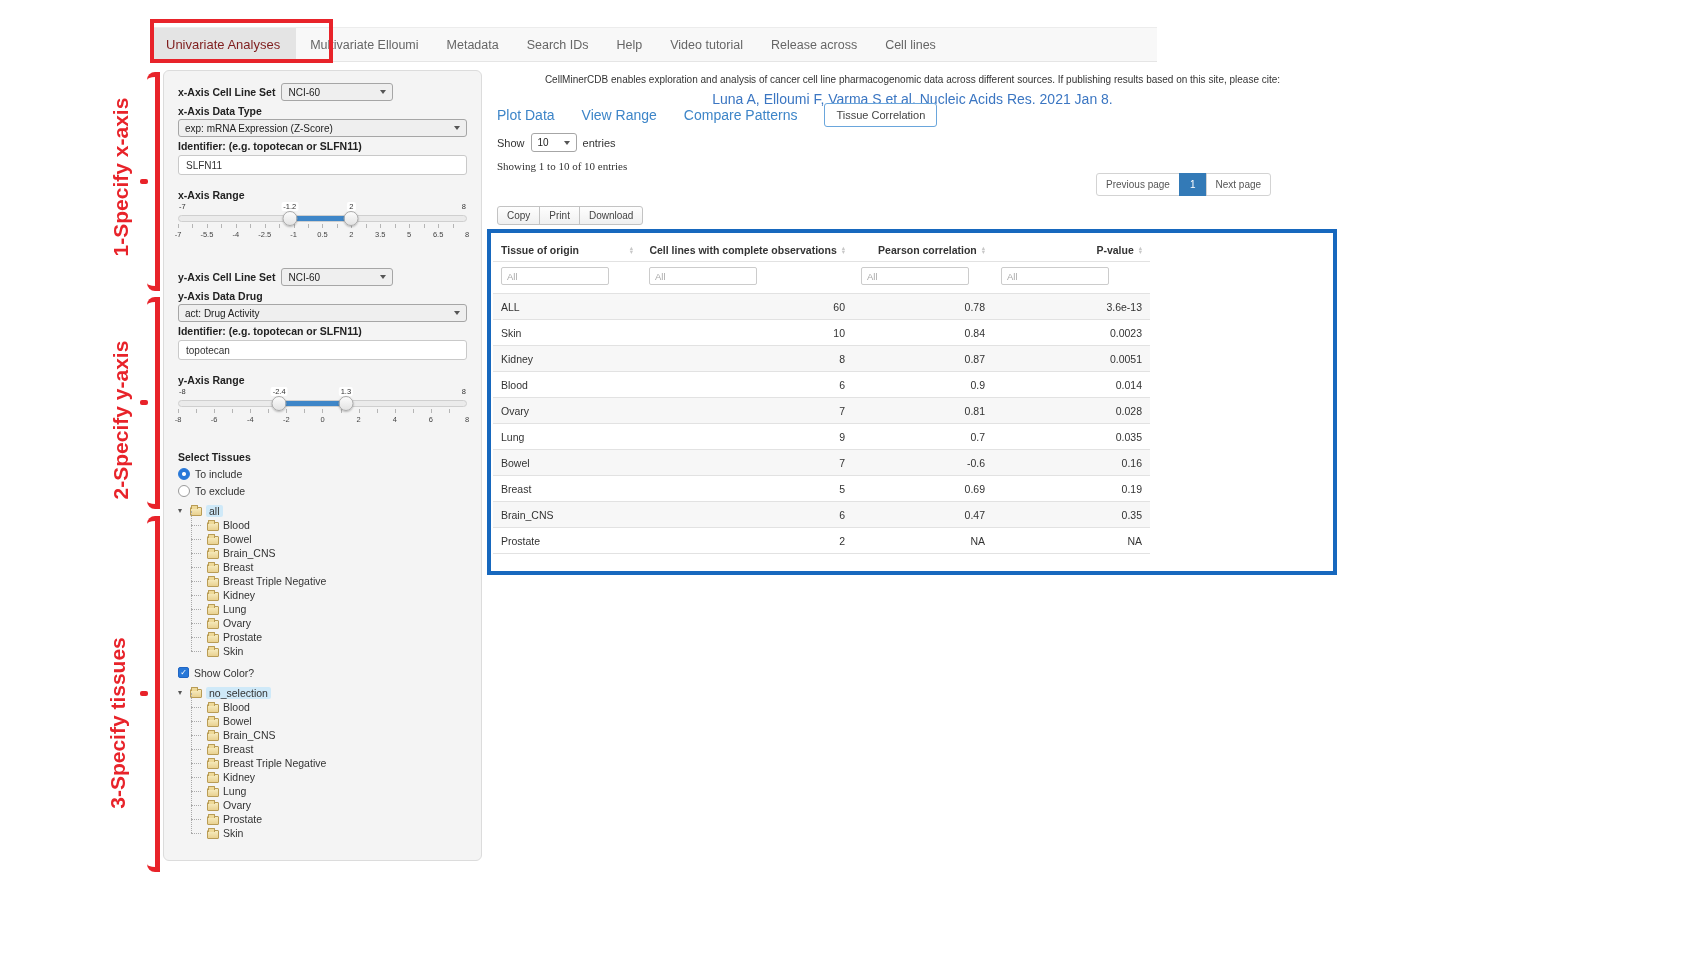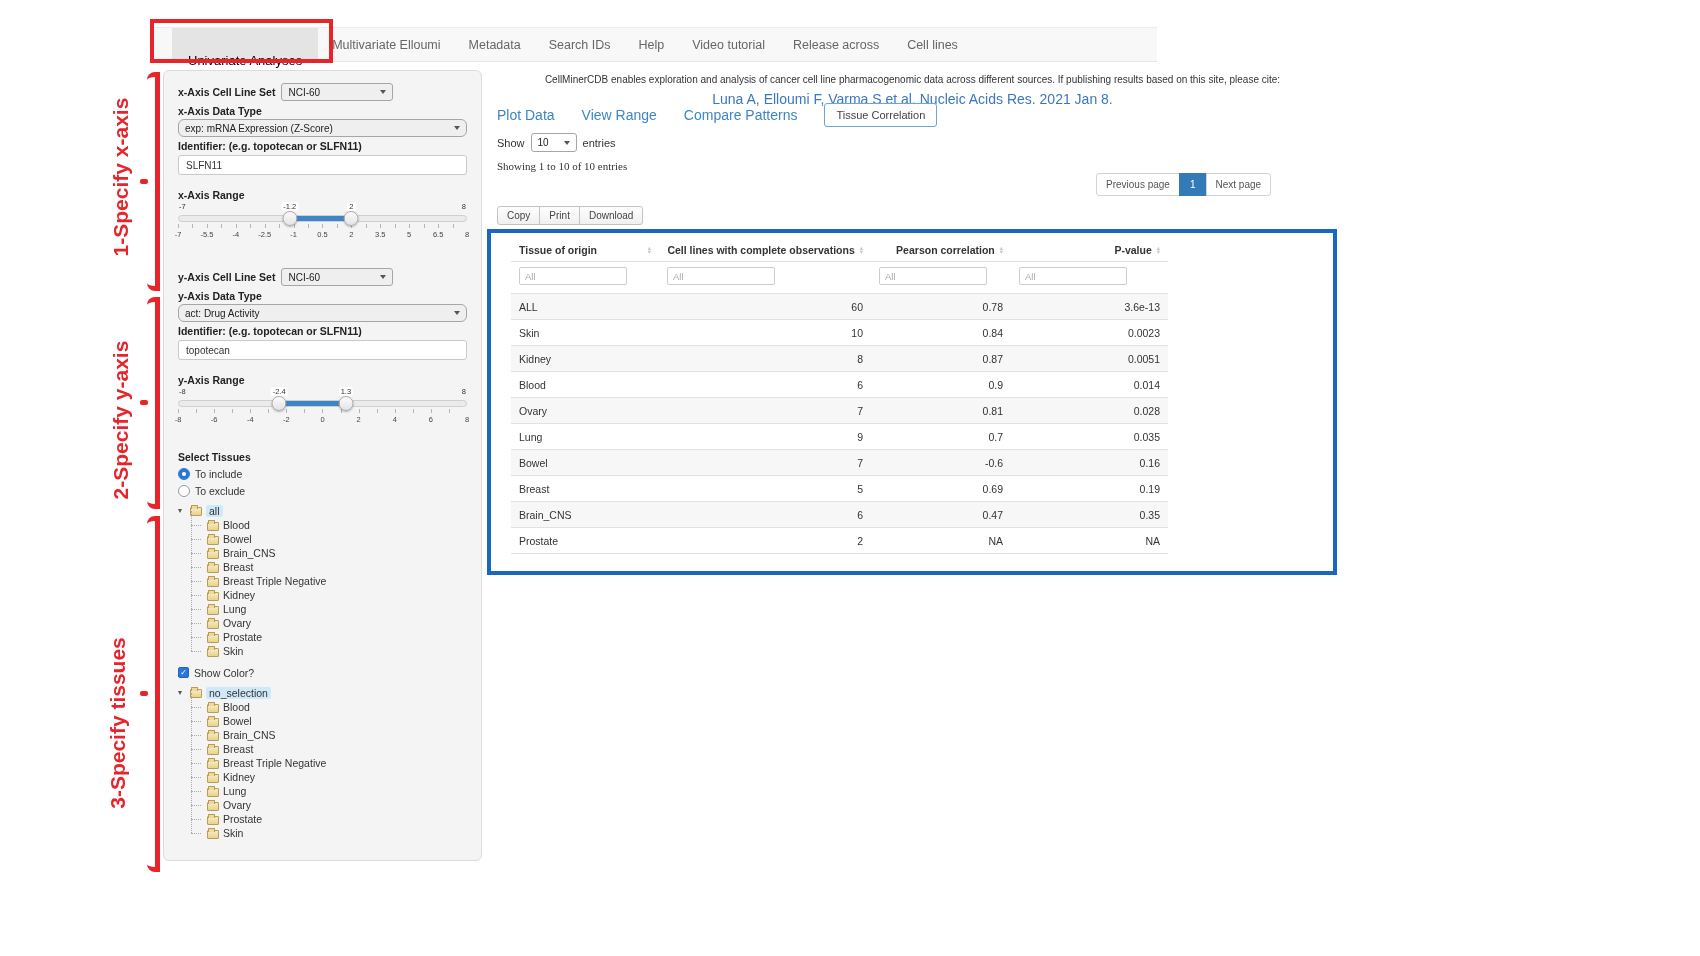--- a/index.html
+++ b/index.html
@@ -14,32 +14,32 @@
     border-top-left-radius:8px; border-bottom-left-radius:8px; }
   .brace::after { content:""; position:absolute; left:-7px; top:calc(50% - 3px);
     width:8px; height:5px; background:#e8232a; border-radius:2px; }
   .red-box { position:absolute; border:4px solid #e8232a; background:transparent; }
 
   
   .nav { position:absolute; left:150px; top:27px; width:1007px; height:35px;
     background:#f8f8f8; border-top:1px solid #ececec; border-bottom:1px solid #e5e5e5;
     display:flex; align-items:stretch; }
   .nav-item { padding:0 14px; font-size:12.5px; color:#666; line-height:34px; white-space:nowrap; }
-  .nav-item.active { background:#e4e4e4; color:#000000; padding:16px 16px; font-size:13px;margin-left:22px; }
+  .nav-item.active { background:#e4e4e4; color:#7f1d1d; padding:0 16px; font-size:13px; }
 
   
   .panel { position:absolute; left:163px; top:70px; width:319px; height:791px;
     background:#f4f4f4; border:1px solid #dcdcdc; border-radius:6px; padding:12px 14px; }
   .blabel { font-weight:bold; font-size:10.5px; color:#222; }
   .inline-row { display:flex; align-items:center; gap:6px; height:18px; margin-bottom:4px; }
   .sel { display:flex; justify-content:space-between; align-items:center; background:#efefef;
     border:1px solid #a6a6a6; border-radius:3px; height:18px; padding:0 6px;
     font-size:10px; color:#222; }
   .sel-sm { width:112px; }
-  .sel-wide { width:100%; margin:2px 0 3px;border-radius:6px; }
+  .sel-wide { width:100%; margin:2px 0 3px; }
   .chev { width:0; height:0; border-left:3.5px solid transparent; border-right:3.5px solid transparent;
     border-top:4px solid #555; }
   .txt-input { width:100%; height:20px; border:1px solid #c9c9c9; border-radius:3px;
     background:#fff; font-size:10px; color:#333; padding:0 7px;
     font-family:"Liberation Sans","DejaVu Sans",sans-serif; }
   .mt2{margin-top:2px}.mt3{margin-top:3px}.mt14{margin-top:14px}
   .mt26{margin-top:26px}.mt28{margin-top:28px}.mt6{margin-top:6px}
 
   
   .slider { position:relative; margin-top:1px; }
@@ -101,21 +101,21 @@
   .pg-btn.last { border-radius:0 3px 3px 0; margin-right:0; }
   .pg-cur { background:#337ab7; border:1px solid #337ab7; color:#fff; padding:5px 10px; margin-right:-1px; }
   .export { position:absolute; left:497px; top:206px; display:flex; }
   .exp-btn { border:1px solid #c3c3c3; background:linear-gradient(#fefefe,#f0f0f0); color:#444;
     font-size:10px; padding:3px 9px; margin-right:-1px; }
   .exp-btn.first { border-radius:3px 0 0 3px; }
   .exp-btn.last { border-radius:0 3px 3px 0; }
 
   
   .blue-box { position:absolute; left:487px; top:229px; width:850px; height:346px;
-    border:4px solid #1768be; background:#fff; padding:6px 0 0 20px; }
+    border:4px solid #1768be; background:#fff; padding:6px 0 0 2px; }
   .tbl { width:657px; font-size:10.5px; color:#333; }
   .tr { display:flex; }
   .c1{width:148px}.c2{width:212px}.c3{width:140px}.c4{width:157px}
   .th { font-weight:bold; padding:5px 8px; display:flex; align-items:center; }
   .th.left { justify-content:space-between; }
   .th.num { justify-content:flex-end; gap:5px; }
   .head-row { border-bottom:1px solid #e2e2e2; }
   .sort { display:flex; flex-direction:column; color:#c8c8c8; font-size:6.5px; line-height:4.5px; }
   .fcell { padding:5px 8px 8px; }
   .filter-input { width:108px; height:18px; border:1px solid #ccc; border-radius:2px;
@@ -198,21 +198,21 @@
   </div>
 
   
   <div class="inline-row mt28">
     <span class="blabel">y-Axis Cell Line Set</span>
     <div class="sel sel-sm">
       <span>NCI-60</span>
       <span class="chev"></span>
     </div>
   </div>
-  <div class="blabel mt2">y-Axis Data Type</div>
+  <div class="blabel mt2">y-Axis Data Drug</div>
   <div class="sel sel-wide">
     <span>act: Drug Activity</span>
     <span class="chev"></span>
   </div>
   <div class="blabel mt3">Identifier: (e.g. topotecan or SLFN11)</div>
   <input class="txt-input mt3" type="text" value="topotecan" style="">
 
   <div class="blabel mt14">y-Axis Range</div>
   <div class="slider">
     <div class="s-toplabels">

